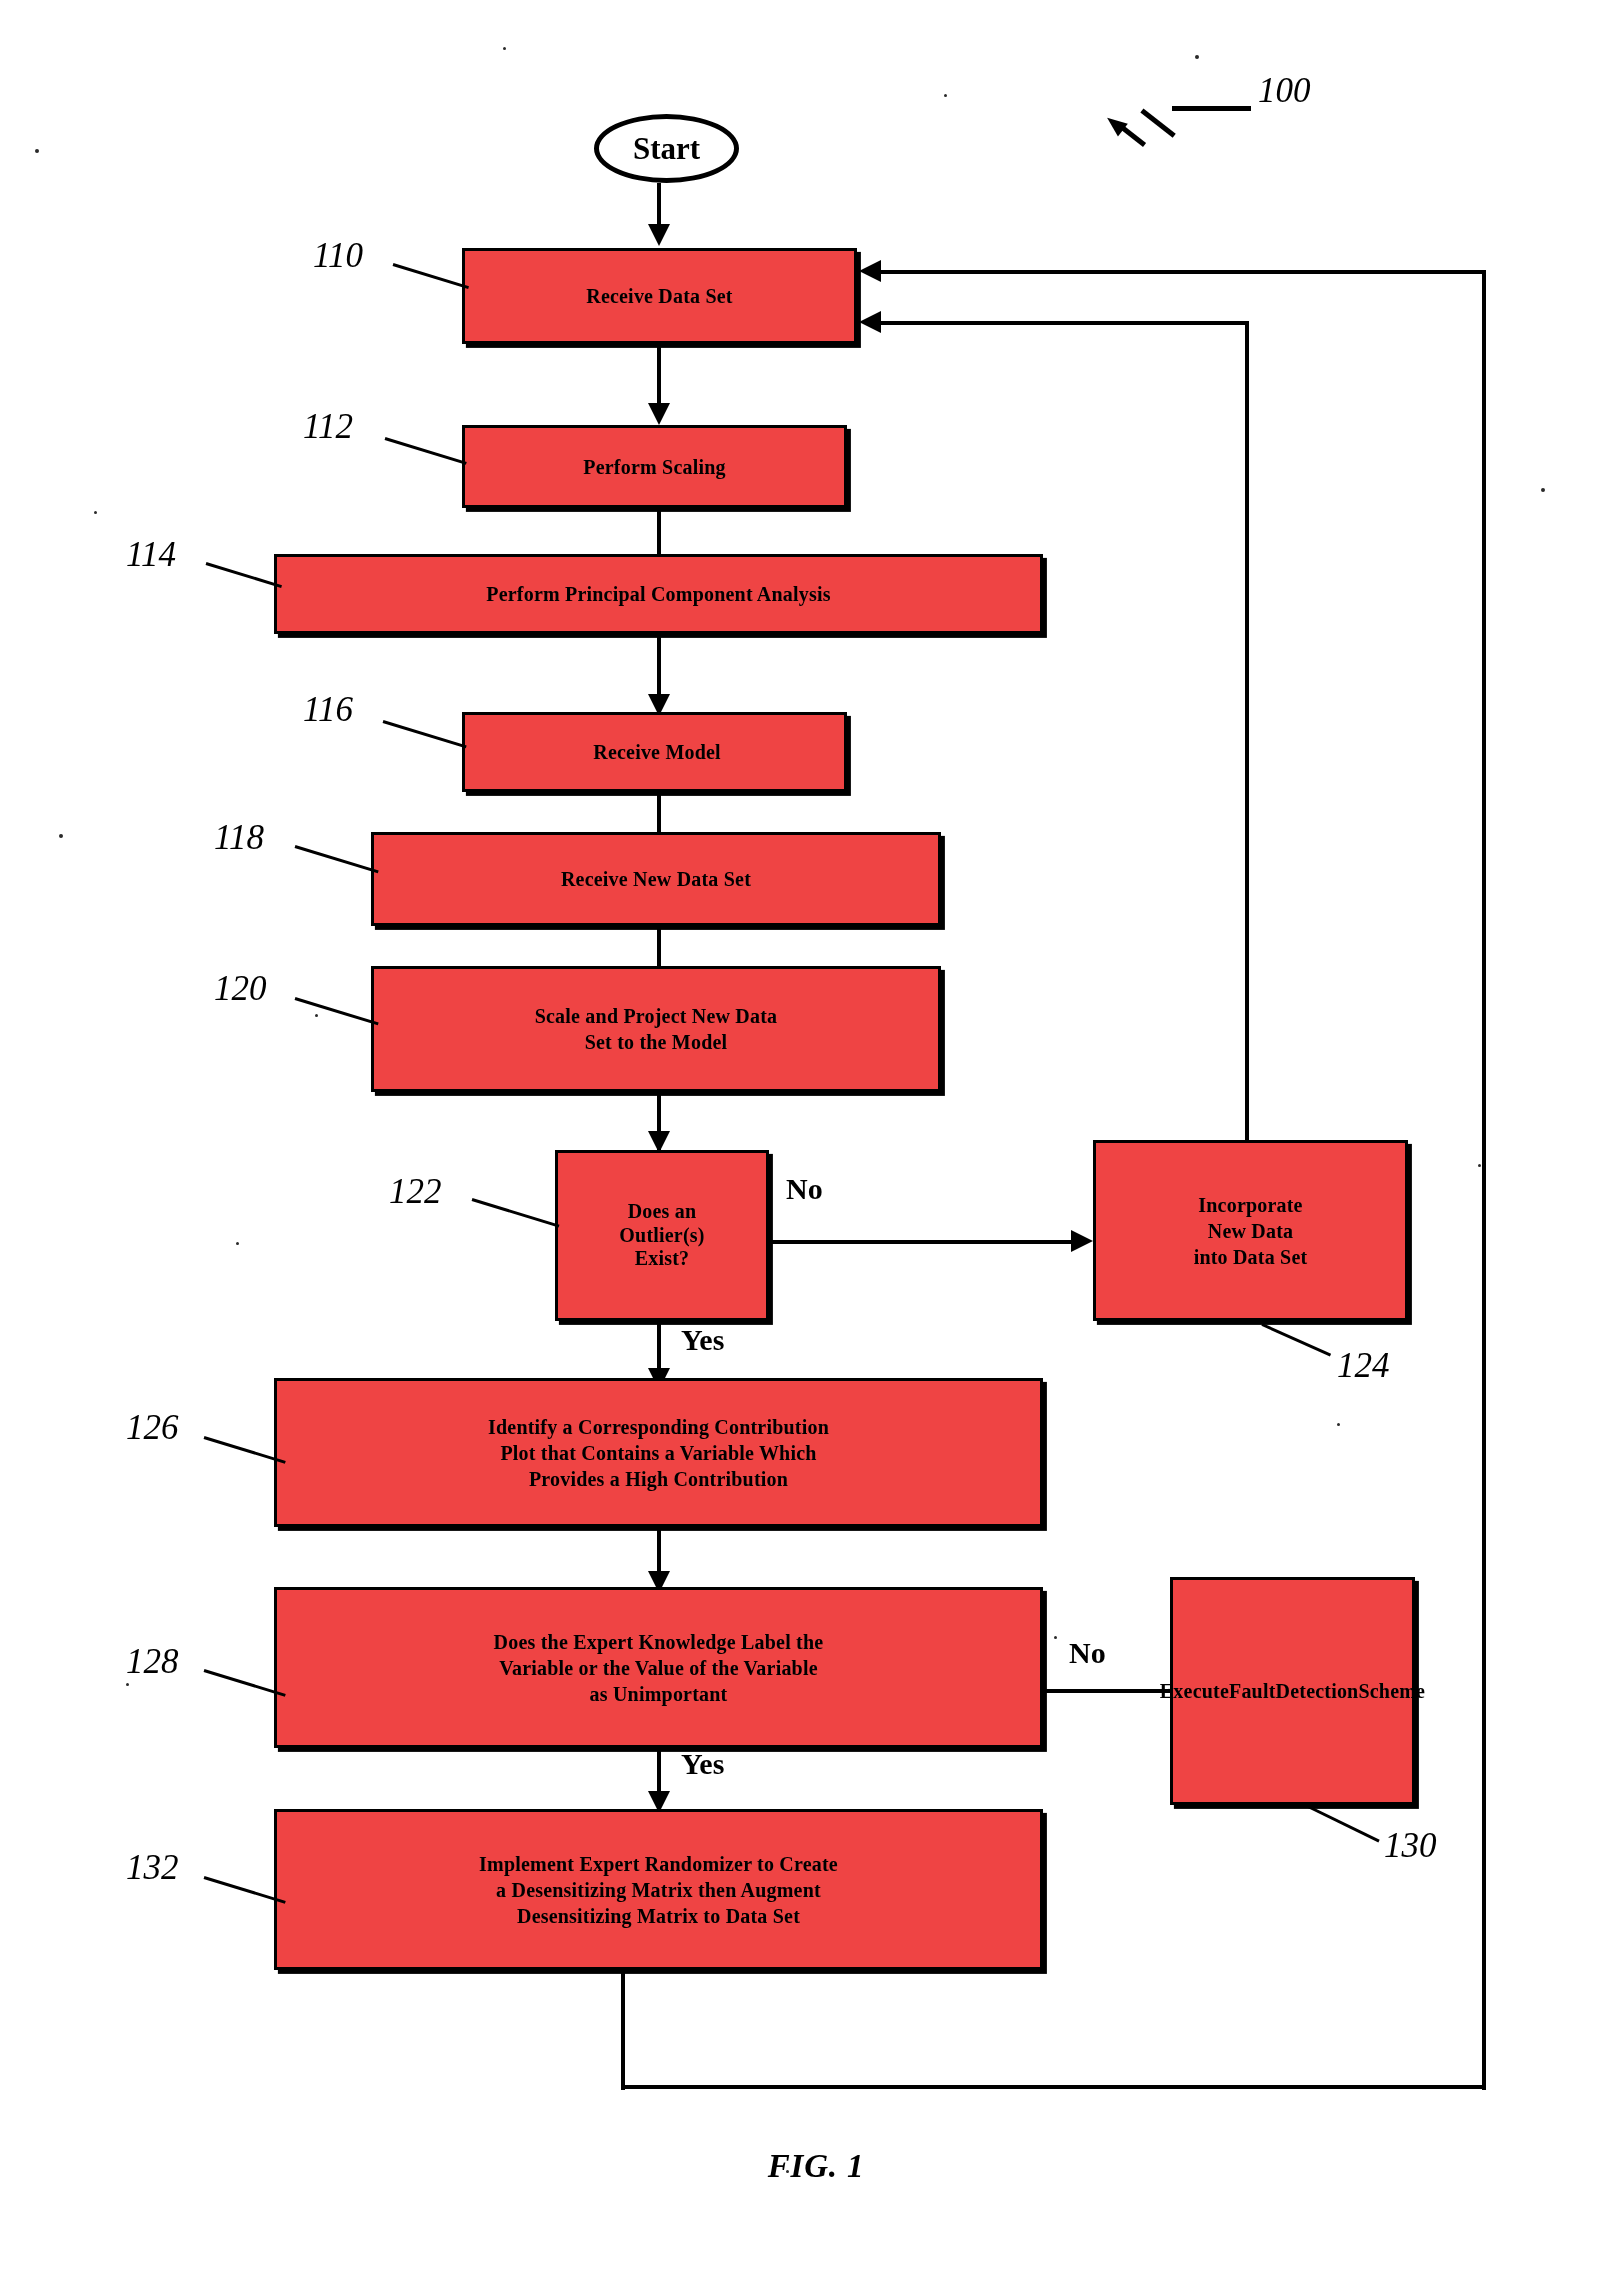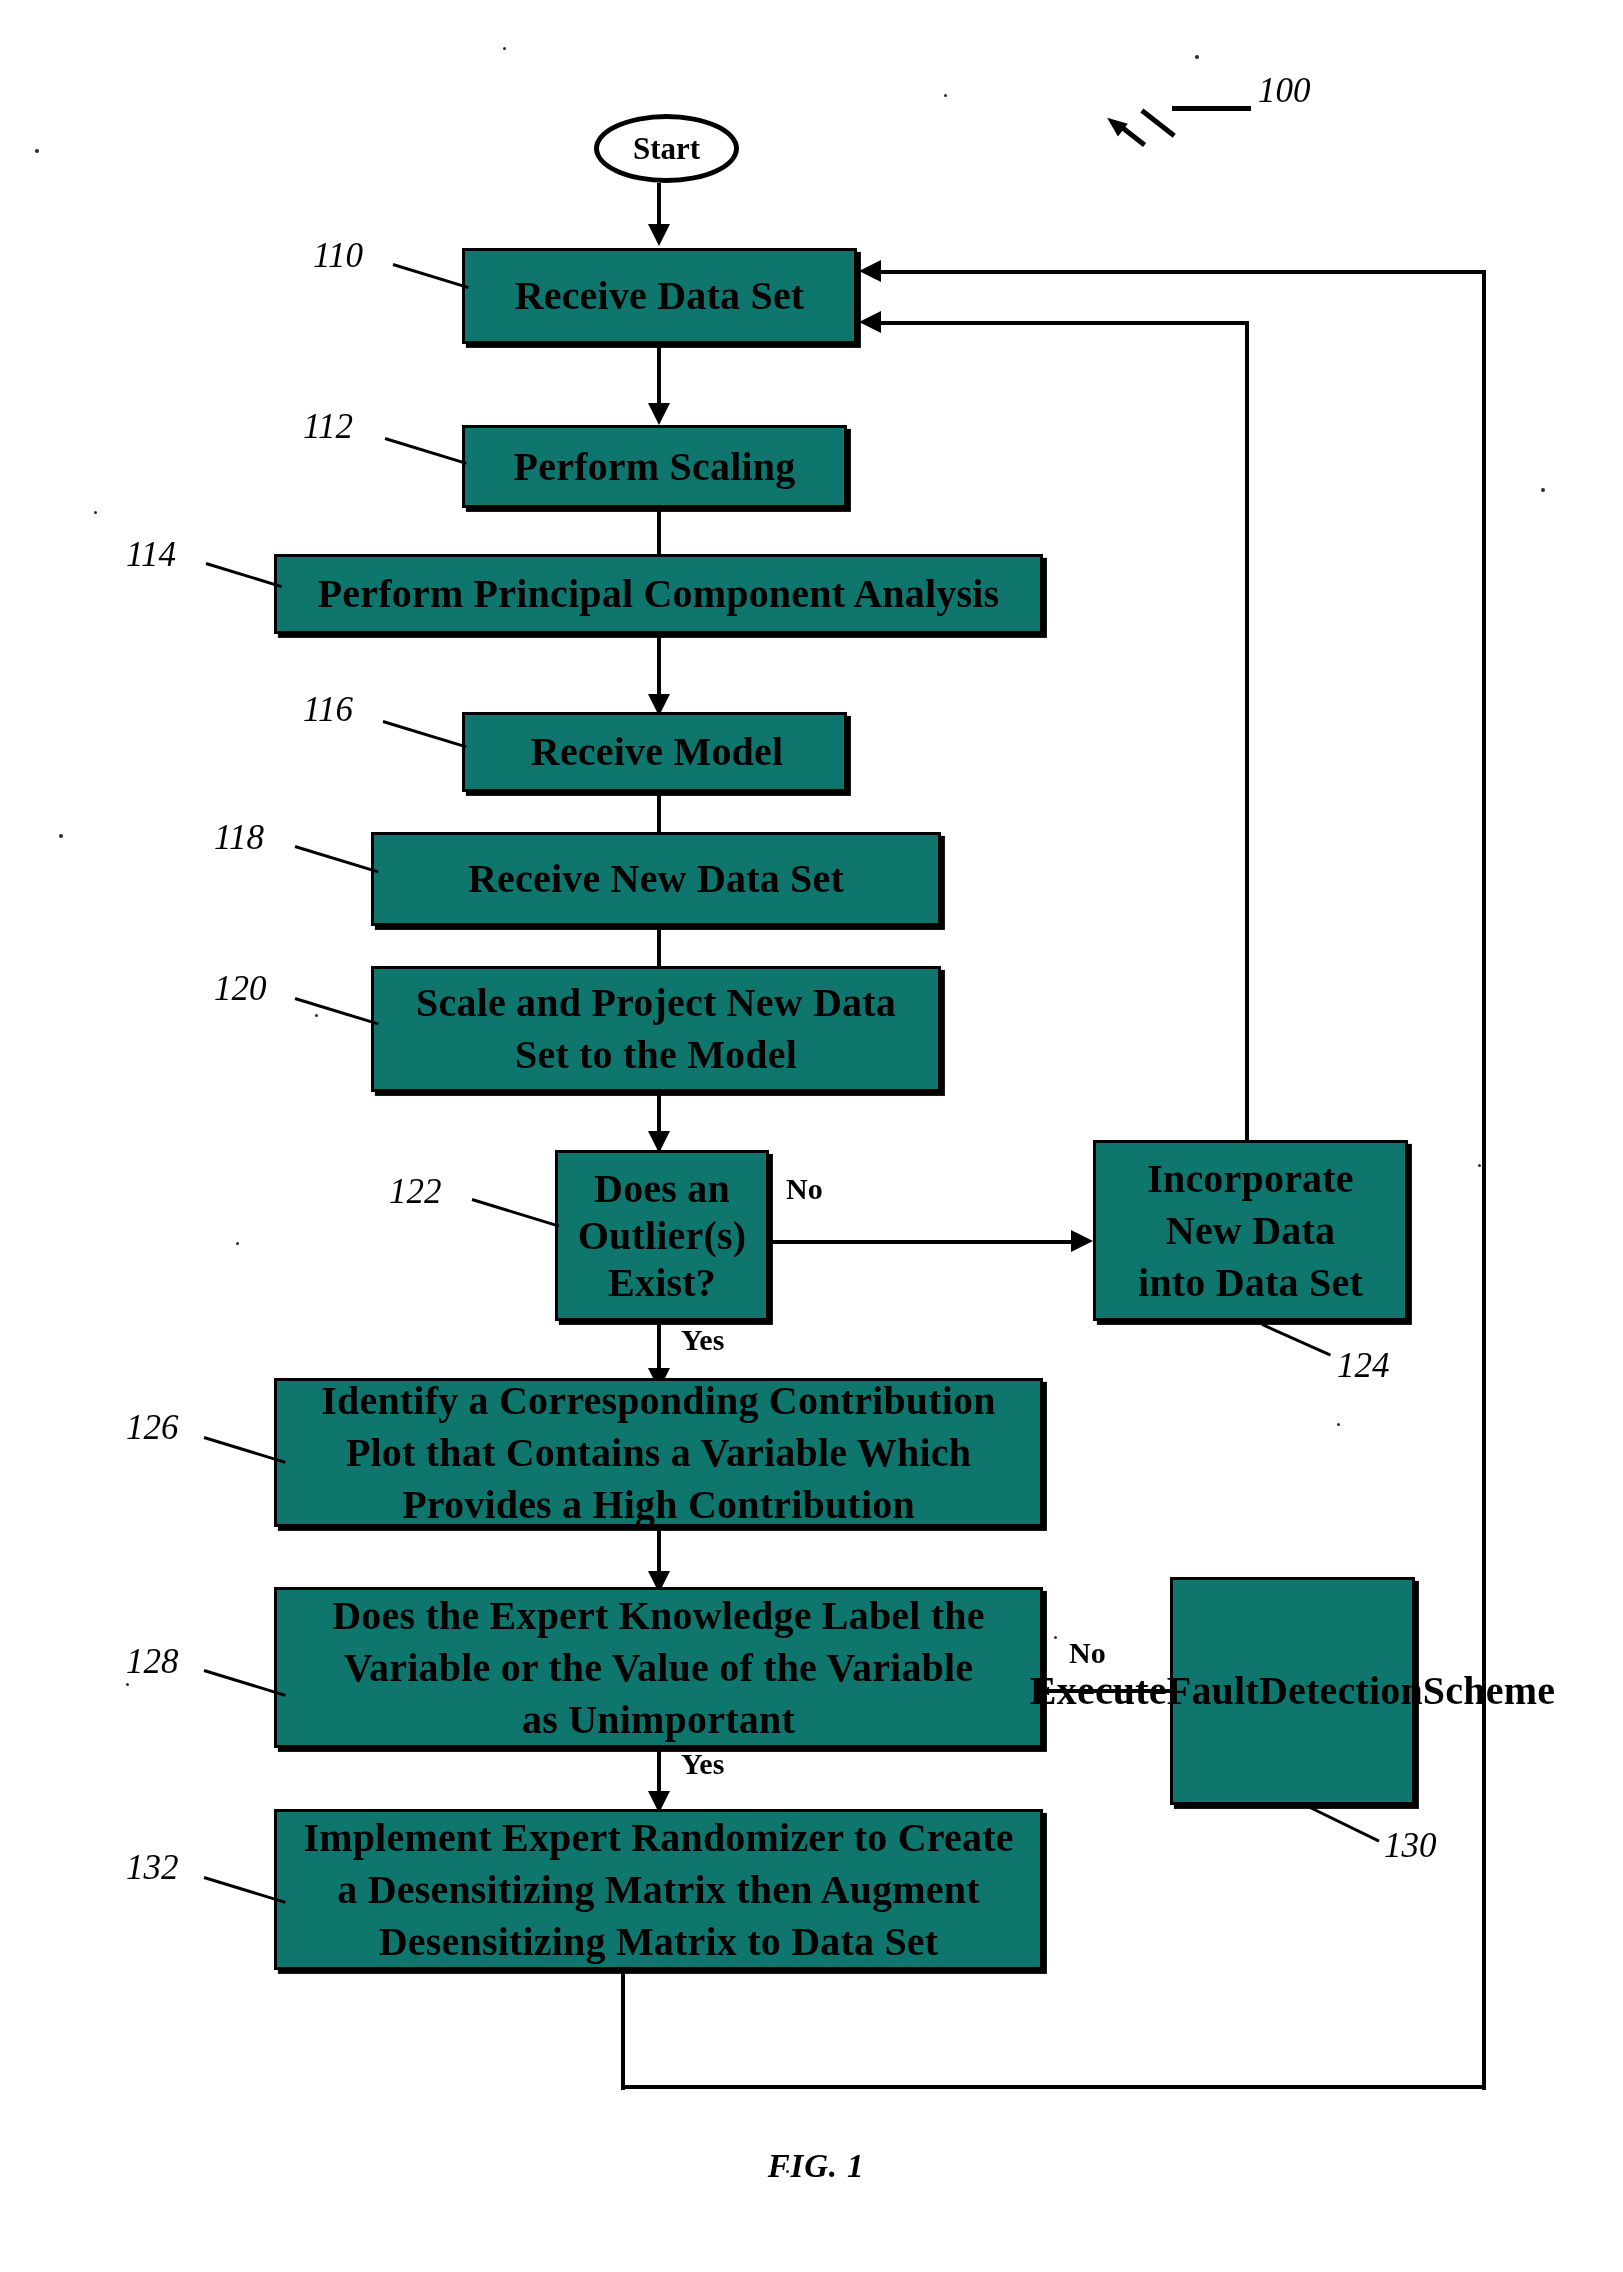--- a/index.html
+++ b/index.html
@@ -15,27 +15,27 @@
     overflow: hidden;
     font-family: "Liberation Serif", "DejaVu Serif", serif;
     color: #000000;
   }
 
   
   .box {
     position: absolute;
     box-sizing: border-box;
     border: 3.9px solid #000;
-    background: #0f766e;
+    background: #ef4444;
     display: flex;
     align-items: center;
     justify-content: center;
     text-align: left;
     line-height: 1.30;
-    font-size: 40px;
+    font-size: 20px;
     font-weight: 700;
     letter-spacing: 0.2px;
     padding: 1.6px 7.9px;
   }
   
   .box.shadow {
     box-shadow: 3.9px 3.9px 0 0 #000;
   }
 
   .startnode {

